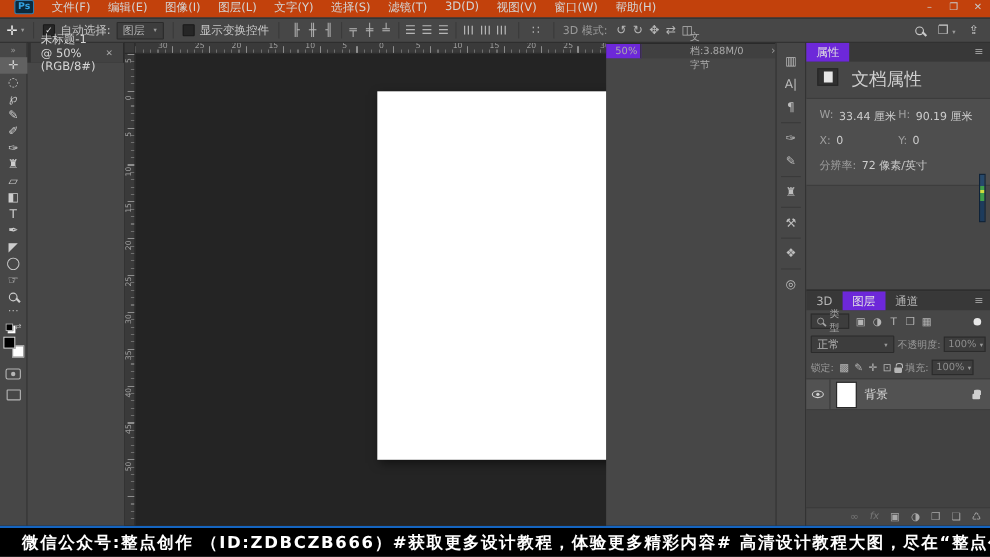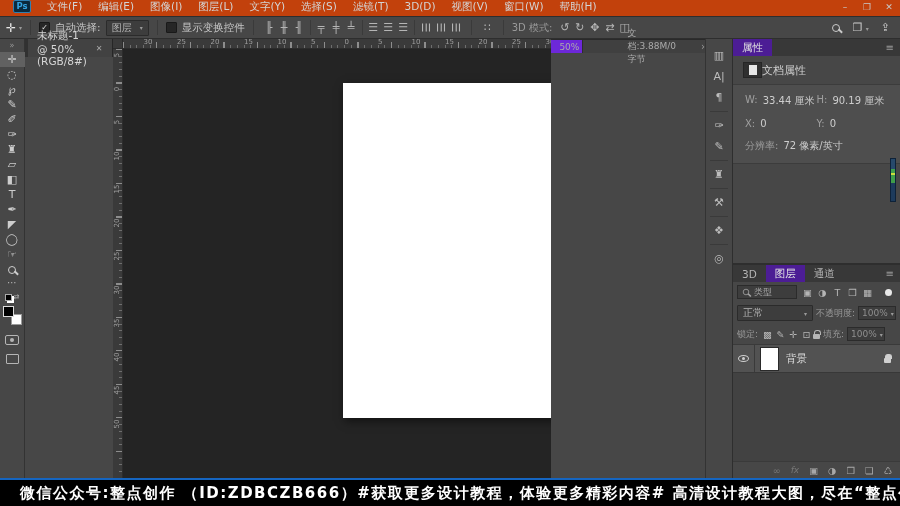--- a/index.html
+++ b/index.html
@@ -83,38 +83,38 @@
   
   .panelstrip{flex:0 0 28px;width:28px;background:#474747;border-left:1px solid #333;border-right:1px solid #2e2e2e;
               display:flex;flex-direction:column;align-items:center;padding-top:6px}
   .strip-icon{width:28px;height:21px;line-height:21px;text-align:center;color:#bdbdbd;font-size:11px}
   .strip-sep{width:18px;height:1px;background:#3a3a3a;margin:3px 0}
 
   
   .paneldock{flex:0 0 167px;width:167px;background:#474747;display:flex;flex-direction:column}
   .panel-header{flex:0 0 17px;height:17px;background:#383838;display:flex;align-items:stretch;font-size:10.5px}
   .panel-tab{display:flex;align-items:center;padding:0 9px;color:#b5b5b5}
-  .panel-tab.active{background:#4c1d95;color:#e2e2e2}
+  .panel-tab.active{background:#6d28d9;color:#e2e2e2}
   .panel-menu{margin-left:auto;color:#9a9a9a;font-size:10px;display:flex;align-items:center;padding-right:6px}
 
   .props-panel{flex:0 0 226px;display:flex;flex-direction:column;border-bottom:2px solid #2e2e2e}
-  .props-doc-row{display:flex;align-items:flex-end;gap:0;padding:6px 10px 6px;font-size:11px;color:#cfcfcf}
+  .props-doc-row{display:flex;align-items:flex-start;gap:12px;padding:6px 10px 6px;font-size:16px;color:#cfcfcf}
   .pagebox{width:19px;height:16px;background:#303030;border:1px solid #262626;display:flex;align-items:center;justify-content:center}
   .pageicon{width:8px;height:10px;background:#e6e6e6}
   .props-card{background:#4e4e4e;border-top:1px solid #3c3c3c;border-bottom:1px solid #3c3c3c;padding:9px 12px 10px;font-size:10px}
   .prop-row{display:flex;margin-bottom:10px}
   .prop-cell{width:50%;display:flex;gap:5px}
   .prop-label{color:#9f9f9f}
   .prop-value{color:#cdcdcd}
   .prop-res{display:flex;gap:5px;margin-top:3px}
 
   .layers-panel{flex:1;display:flex;flex-direction:column;min-height:0}
   .layers-toolrow{display:flex;align-items:center;padding:3px 4px;gap:3px}
   .searchbox{display:flex;align-items:center;gap:4px;background:#3d3d3d;border:1px solid #2b2b2b;height:14px;padding:0 4px;
-             font-size:9px;color:#a5a5a5;width:60px}
+             font-size:9px;color:#a5a5a5;width:35px}
   .filter-icon{width:15px;text-align:center;color:#b5b5b5;font-size:9.5px}
   .filter-dot{width:7px;height:7px;border-radius:50%;background:#e8e8e8;margin-left:auto;margin-right:4px}
   .blend-dd{width:84px;justify-content:space-between}
   .small-label{font-size:9px;color:#9a9a9a;white-space:nowrap}
   .valbox{height:14px;background:#3d3d3d;border:1px solid #2b2b2b;font-size:9px;color:#8f8f8f;display:inline-flex;
           align-items:center;padding:0 3px;gap:3px;width:38px;justify-content:space-between}
   .lock-glyph{width:13px;text-align:center;color:#b5b5b5;font-size:9.5px}
   .lockicon{position:relative;width:7px;height:5px;background:#b5b5b5;border-radius:1px;display:inline-block;margin-top:4px}
   .lockicon::before{content:"";position:absolute;left:1px;top:-4px;width:5px;height:4px;border:1px solid #b5b5b5;
                     border-bottom:none;border-radius:3px 3px 0 0}

